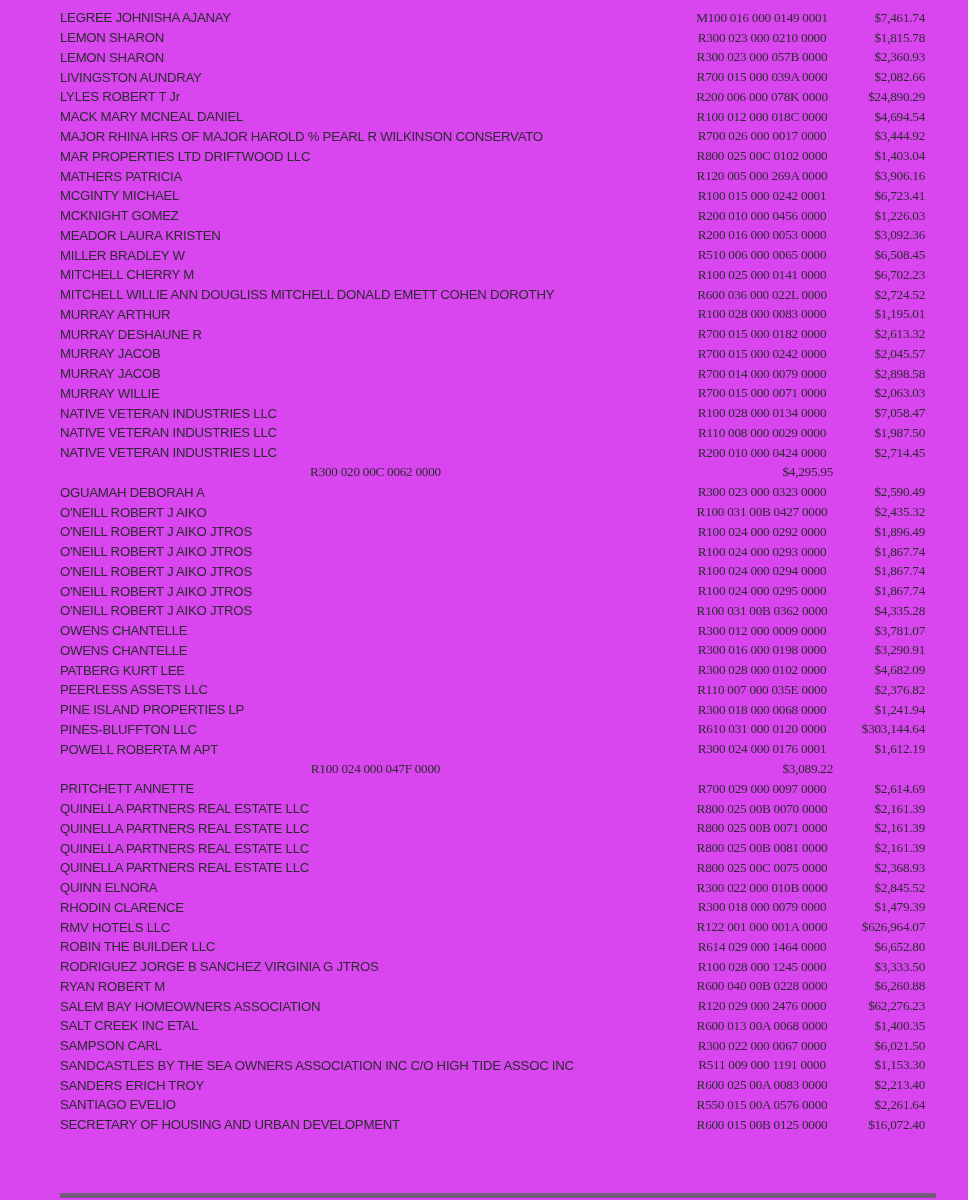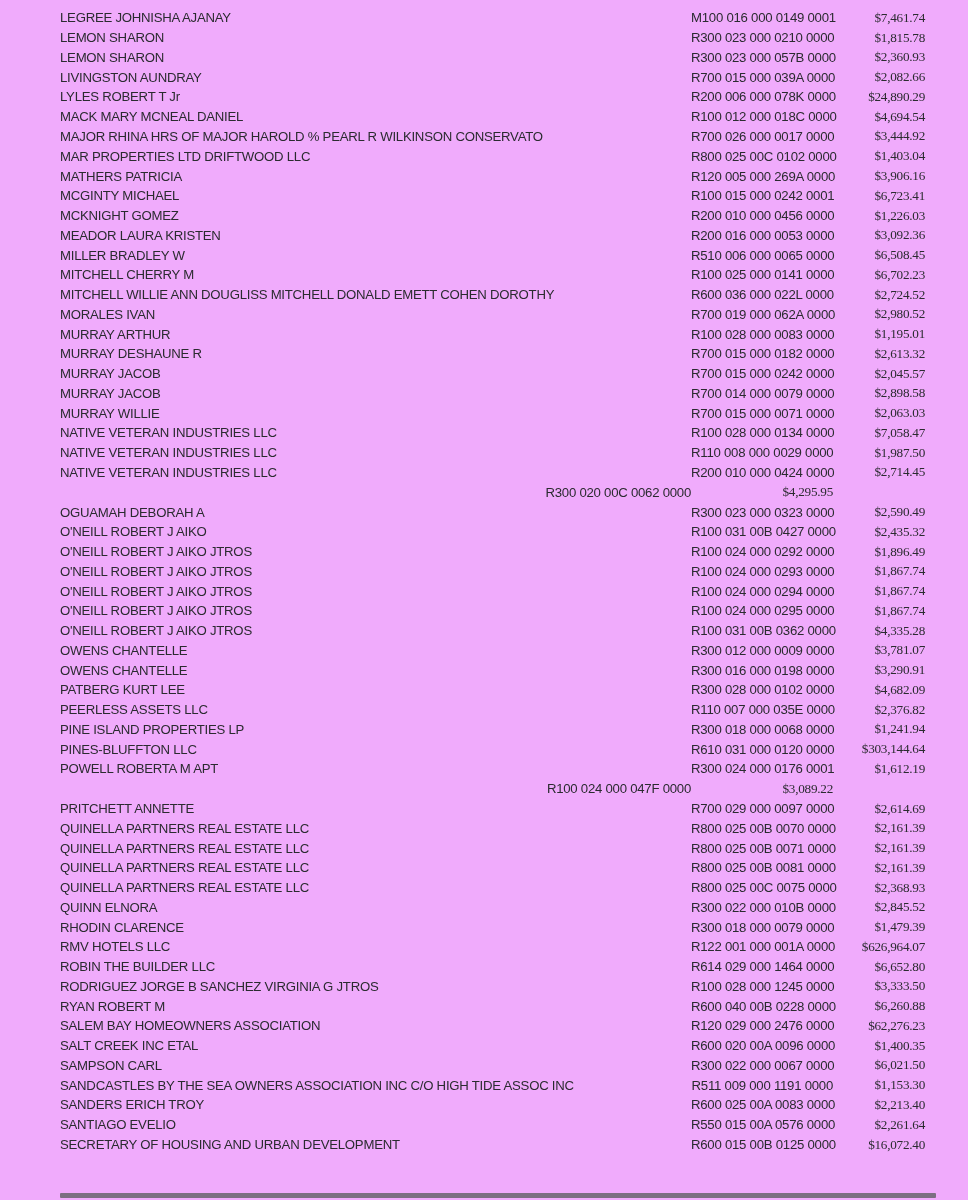--- a/index.html
+++ b/index.html
@@ -7,21 +7,21 @@
     width: 968px;
     height: 1200px;
     background: #ffffff;
     overflow: hidden;
     font-family: "Liberation Sans", sans-serif;
   }
   .page {
     position: relative;
     width: 968px;
     height: 1200px;
-    background: #f0abfc;
+    background: #d946ef;
   }
   .list {
     position: absolute;
     top: 8px;
     left: 60px;
     width: 865px;
   }
   .row {
     display: grid;
     grid-template-columns: 631px 142px 92px;
@@ -29,21 +29,21 @@
     align-items: center;
   }
   .cell {
     font-size: 13.2px;
     letter-spacing: -0.25px;
     color: #2b2b30;
     white-space: nowrap;
     overflow: visible;
   }
   .cell.name   { text-align: left; }
-  .cell.parcel { text-align: right; }
+  .cell.parcel { text-align: center; font-family: Liberation Serif, serif; }
   .cell.amount { text-align: right; font-family: Liberation Serif, serif; }
   .cutoff-remnant {
     position: absolute;
     top: 1193px;
     left: 60px;
     width: 876px;
     height: 5px;
     background: #5f5f63;
     opacity: 0.8;
     border-radius: 1px;
@@ -123,25 +123,20 @@
         <div class="cell name">MITCHELL CHERRY M</div>
         <div class="cell parcel">R100 025 000 0141 0000</div>
         <div class="cell amount">$6,702.23</div>
       </div>
       <div class="row">
         <div class="cell name">MITCHELL WILLIE ANN DOUGLISS MITCHELL DONALD  EMETT COHEN DOROTHY</div>
         <div class="cell parcel">R600 036 000 022L 0000</div>
         <div class="cell amount">$2,724.52</div>
       </div>
       <div class="row">
-        <div class="cell name">MORALES IVAN</div>
-        <div class="cell parcel">R700 019 000 062A 0000</div>
-        <div class="cell amount">$2,980.52</div>
-      </div>
-      <div class="row">
         <div class="cell name">MURRAY ARTHUR</div>
         <div class="cell parcel">R100 028 000 0083 0000</div>
         <div class="cell amount">$1,195.01</div>
       </div>
       <div class="row">
         <div class="cell name">MURRAY DESHAUNE R</div>
         <div class="cell parcel">R700 015 000 0182 0000</div>
         <div class="cell amount">$2,613.32</div>
       </div>
       <div class="row">
@@ -307,21 +302,21 @@
         <div class="cell parcel">R600 040 00B 0228 0000</div>
         <div class="cell amount">$6,260.88</div>
       </div>
       <div class="row">
         <div class="cell name">SALEM BAY HOMEOWNERS ASSOCIATION</div>
         <div class="cell parcel">R120 029 000 2476 0000</div>
         <div class="cell amount">$62,276.23</div>
       </div>
       <div class="row">
         <div class="cell name">SALT CREEK INC  ETAL</div>
-        <div class="cell parcel">R600 020 00A 0096 0000</div>
+        <div class="cell parcel">R600 013 00A 0068 0000</div>
         <div class="cell amount">$1,400.35</div>
       </div>
       <div class="row">
         <div class="cell name">SAMPSON CARL</div>
         <div class="cell parcel">R300 022 000 0067 0000</div>
         <div class="cell amount">$6,021.50</div>
       </div>
       <div class="row">
         <div class="cell name">SANDCASTLES BY THE SEA OWNERS ASSOCIATION INC C/O HIGH TIDE ASSOC INC</div>
         <div class="cell parcel">R511 009 000 1191 0000</div>

